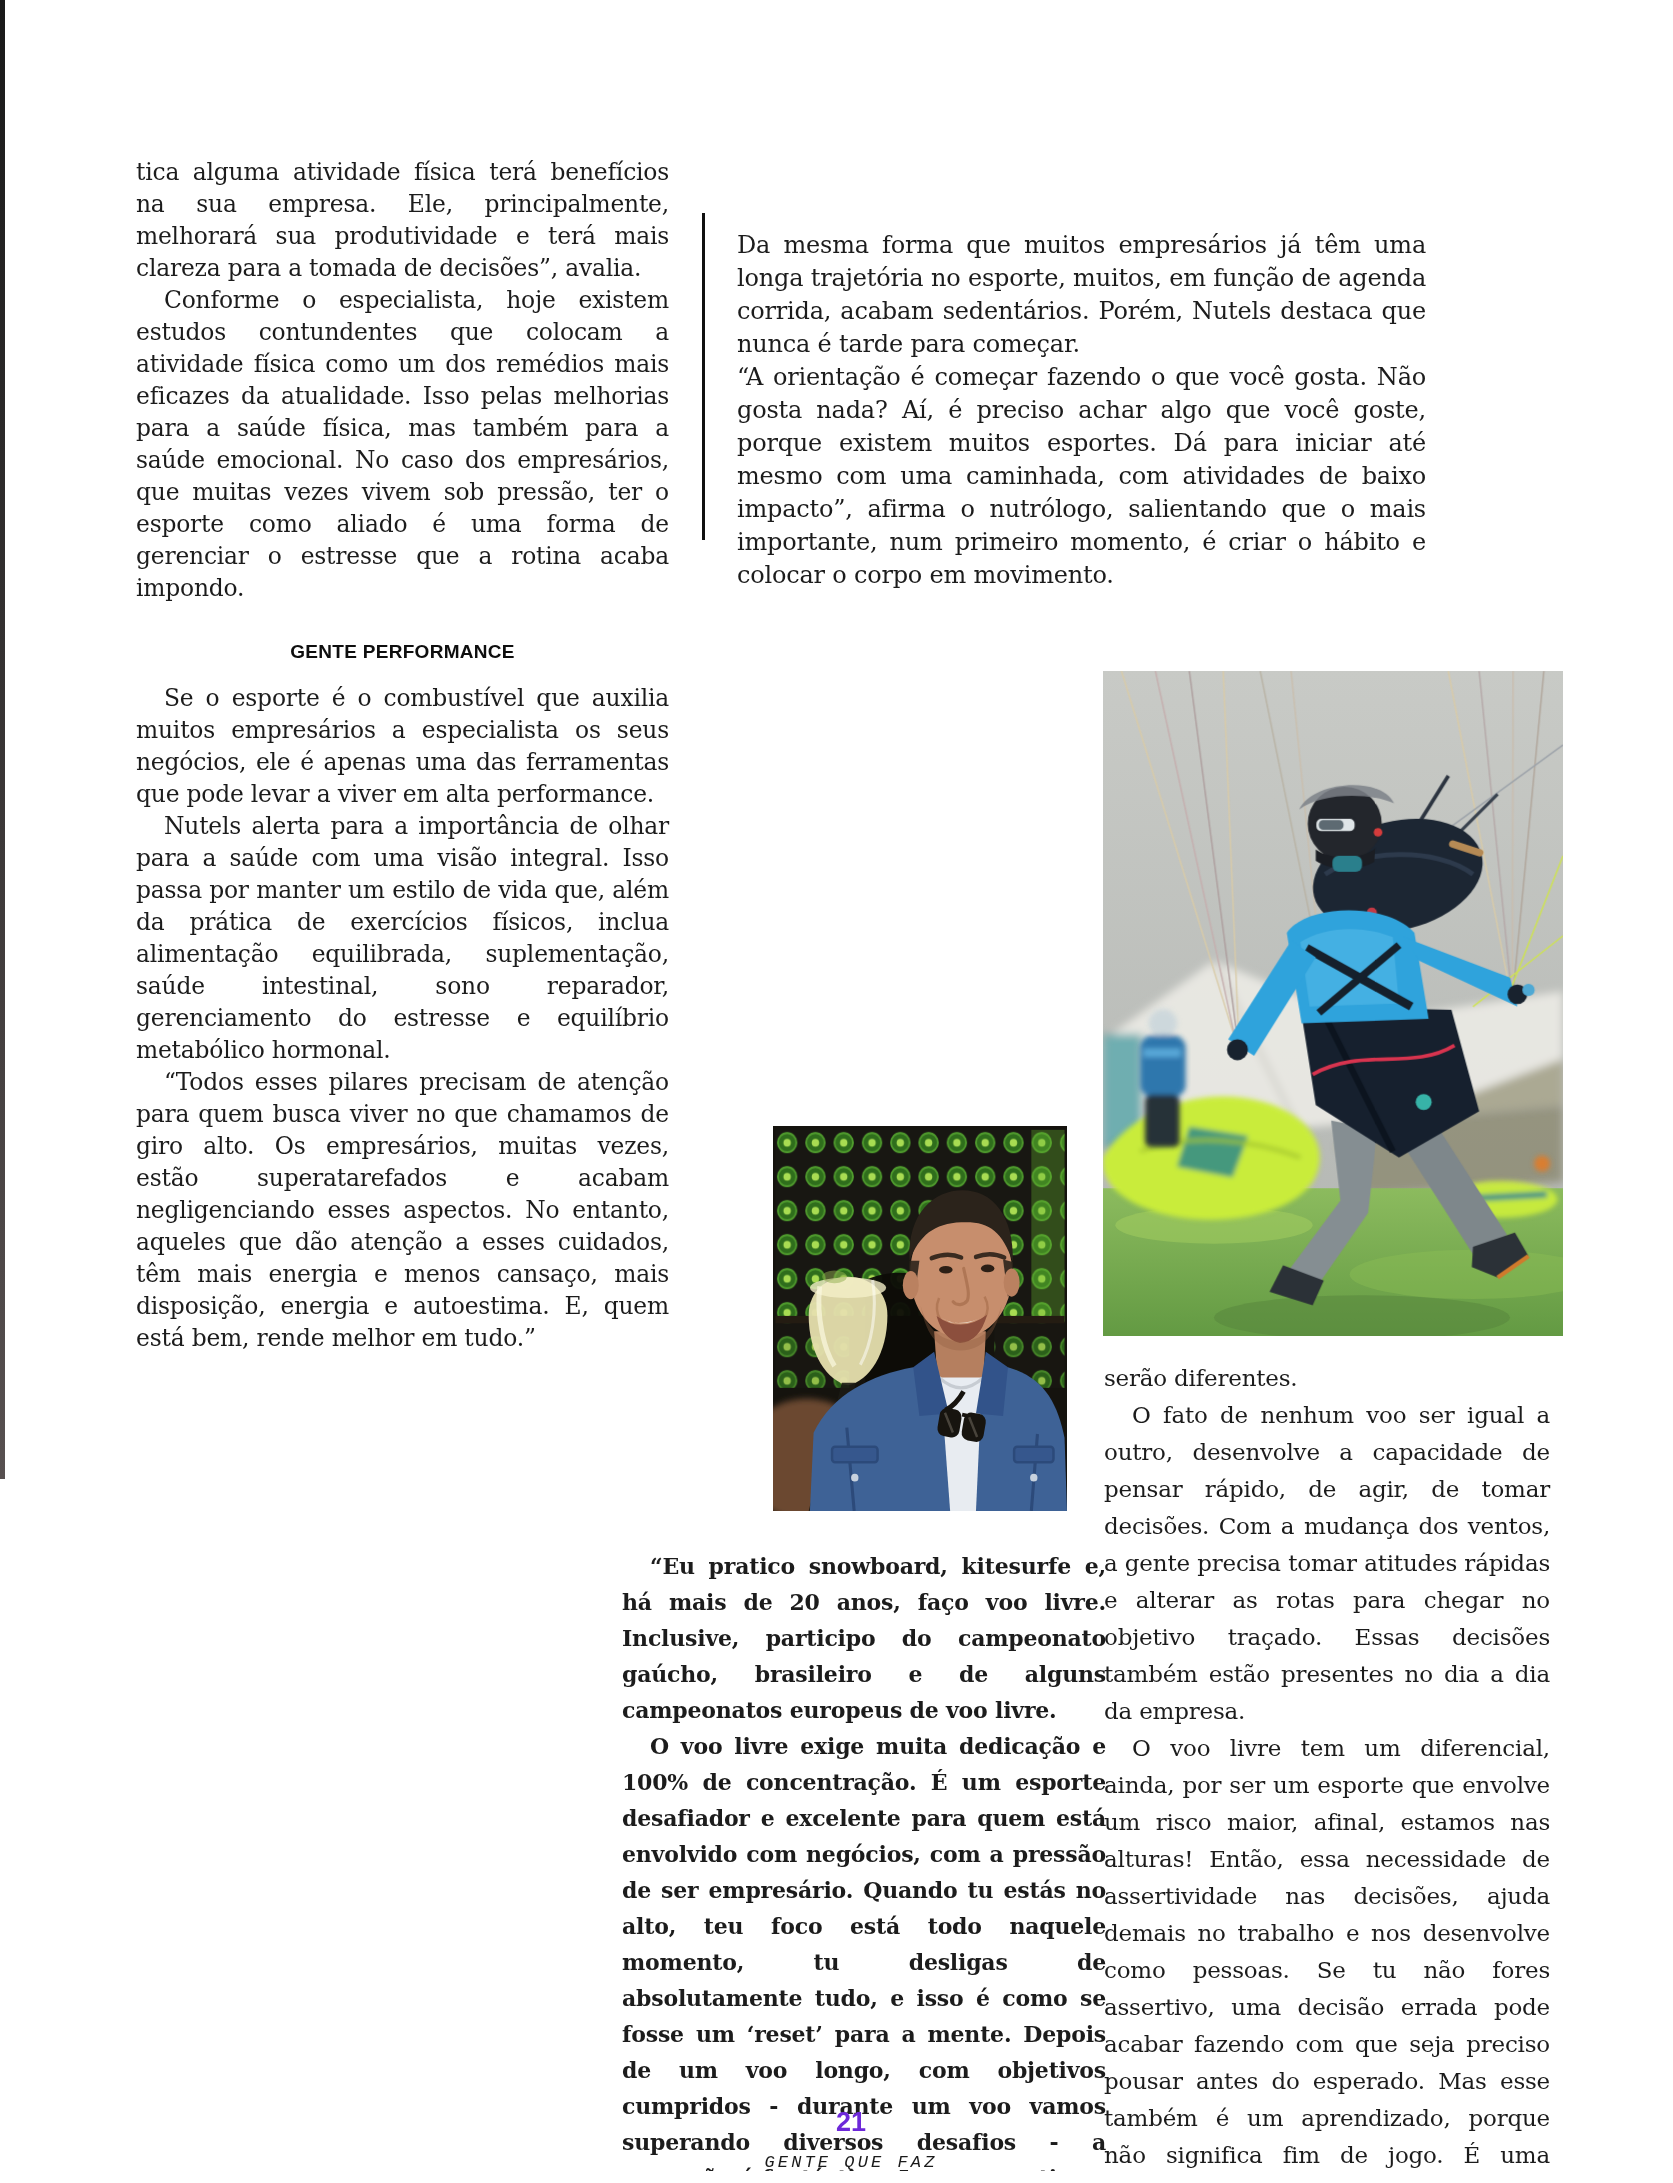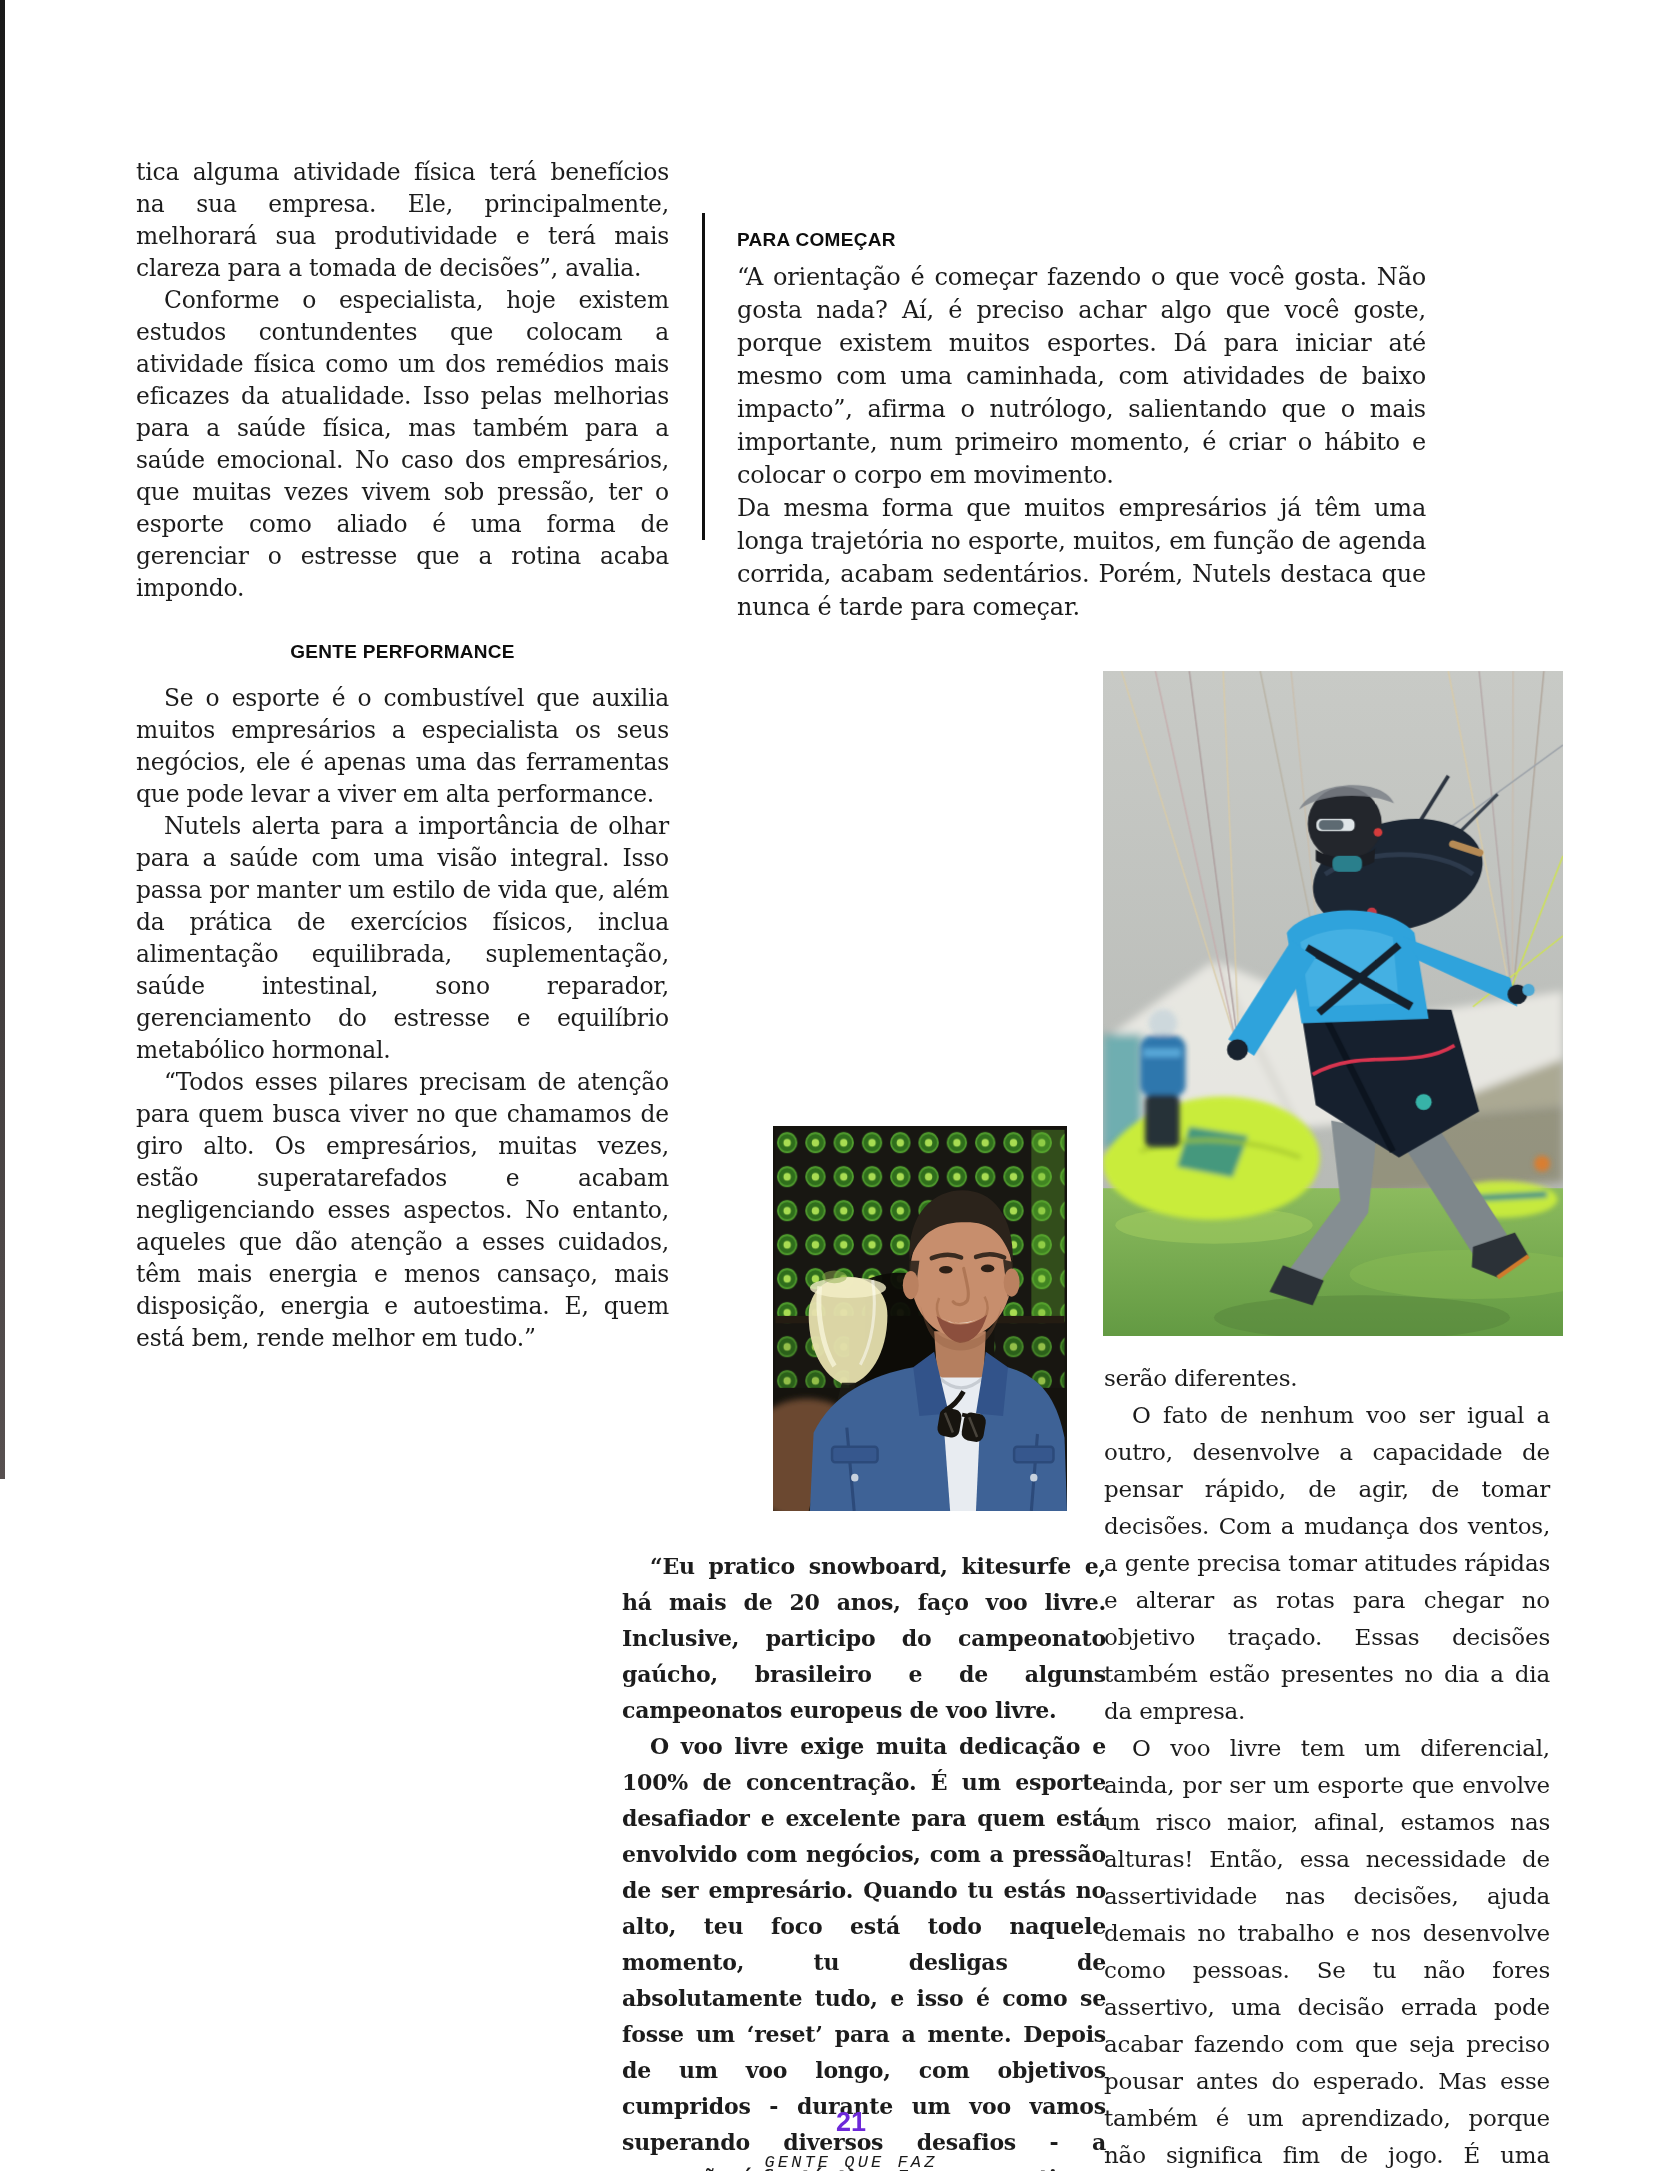--- a/index.html
+++ b/index.html
@@ -52,24 +52,23 @@
     <div>
         <p class="indent">Se o esporte é o combustível que auxilia muitos empresários a especialista os seus negócios, ele é apenas uma das ferramentas que pode levar a viver em alta performance.</p>
         <p class="indent">Nutels alerta para a importância de olhar para a saúde com uma visão integral. Isso passa por manter um estilo de vida que, além da prática de exercícios físicos, inclua alimentação equilibrada, suplementação, saúde intestinal, sono reparador, gerenciamento do estresse e equilíbrio metabólico hormonal.</p>
         <p class="indent">“Todos esses pilares precisam de atenção para quem busca viver no que chamamos de giro alto. Os empresários, muitas vezes, estão superatarefados e acabam negligenciando esses aspectos. No entanto, aqueles que dão atenção a esses cuidados, têm mais energia e menos cansaço, mais disposição, energia e autoestima. E, quem está bem, rende melhor em tudo.”</p>
       </div>
   </section>
 
   <div class="abs vrule"></div>
 
   <section class="abs box-start">
-    <h2 class="kicker kicker-start">PARA COMEÇAR</h2>
-    <div>
+    <div>
+        <p>Da mesma forma que muitos empresários já têm uma longa trajetória no esporte, muitos, em função de agenda corrida, acabam sedentários. Porém, Nutels destaca que nunca é tarde para começar.</p>
         <p>“A orientação é começar fazendo o que você gosta. Não gosta nada? Aí, é preciso achar algo que você goste, porque existem muitos esportes. Dá para iniciar até mesmo com uma caminhada, com atividades de baixo impacto”, afirma o nutrólogo, salientando que o mais importante, num primeiro momento, é criar o hábito e colocar o corpo em movimento.</p>
-        <p>Da mesma forma que muitos empresários já têm uma longa trajetória no esporte, muitos, em função de agenda corrida, acabam sedentários. Porém, Nutels destaca que nunca é tarde para começar.</p>
       </div>
   </section>
 
   <figure class="abs photo-paraglider">
     <svg viewBox="0 0 746 1080" preserveAspectRatio="none">
       <defs>
         <linearGradient id="sky" x1="0" y1="0" x2="0" y2="1">
           <stop offset="0" stop-color="#c8cac6"></stop>
             <stop offset="1" stop-color="#b2b5b1"></stop>
         </linearGradient>

